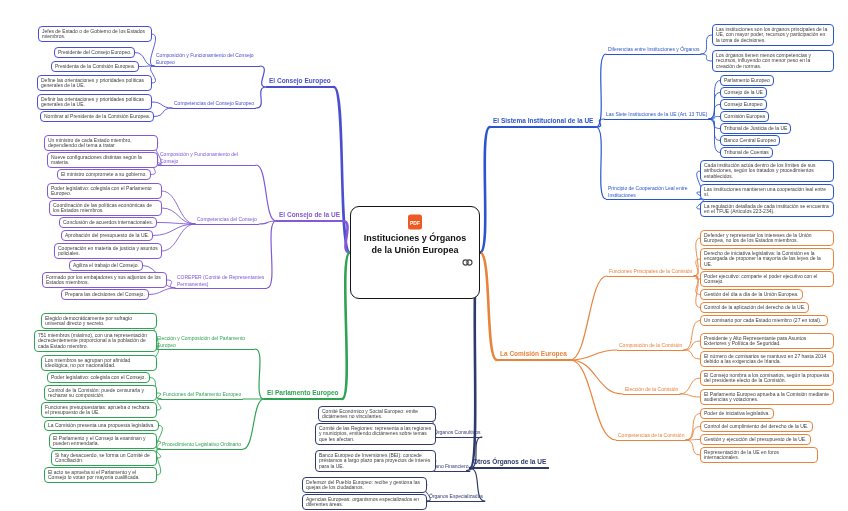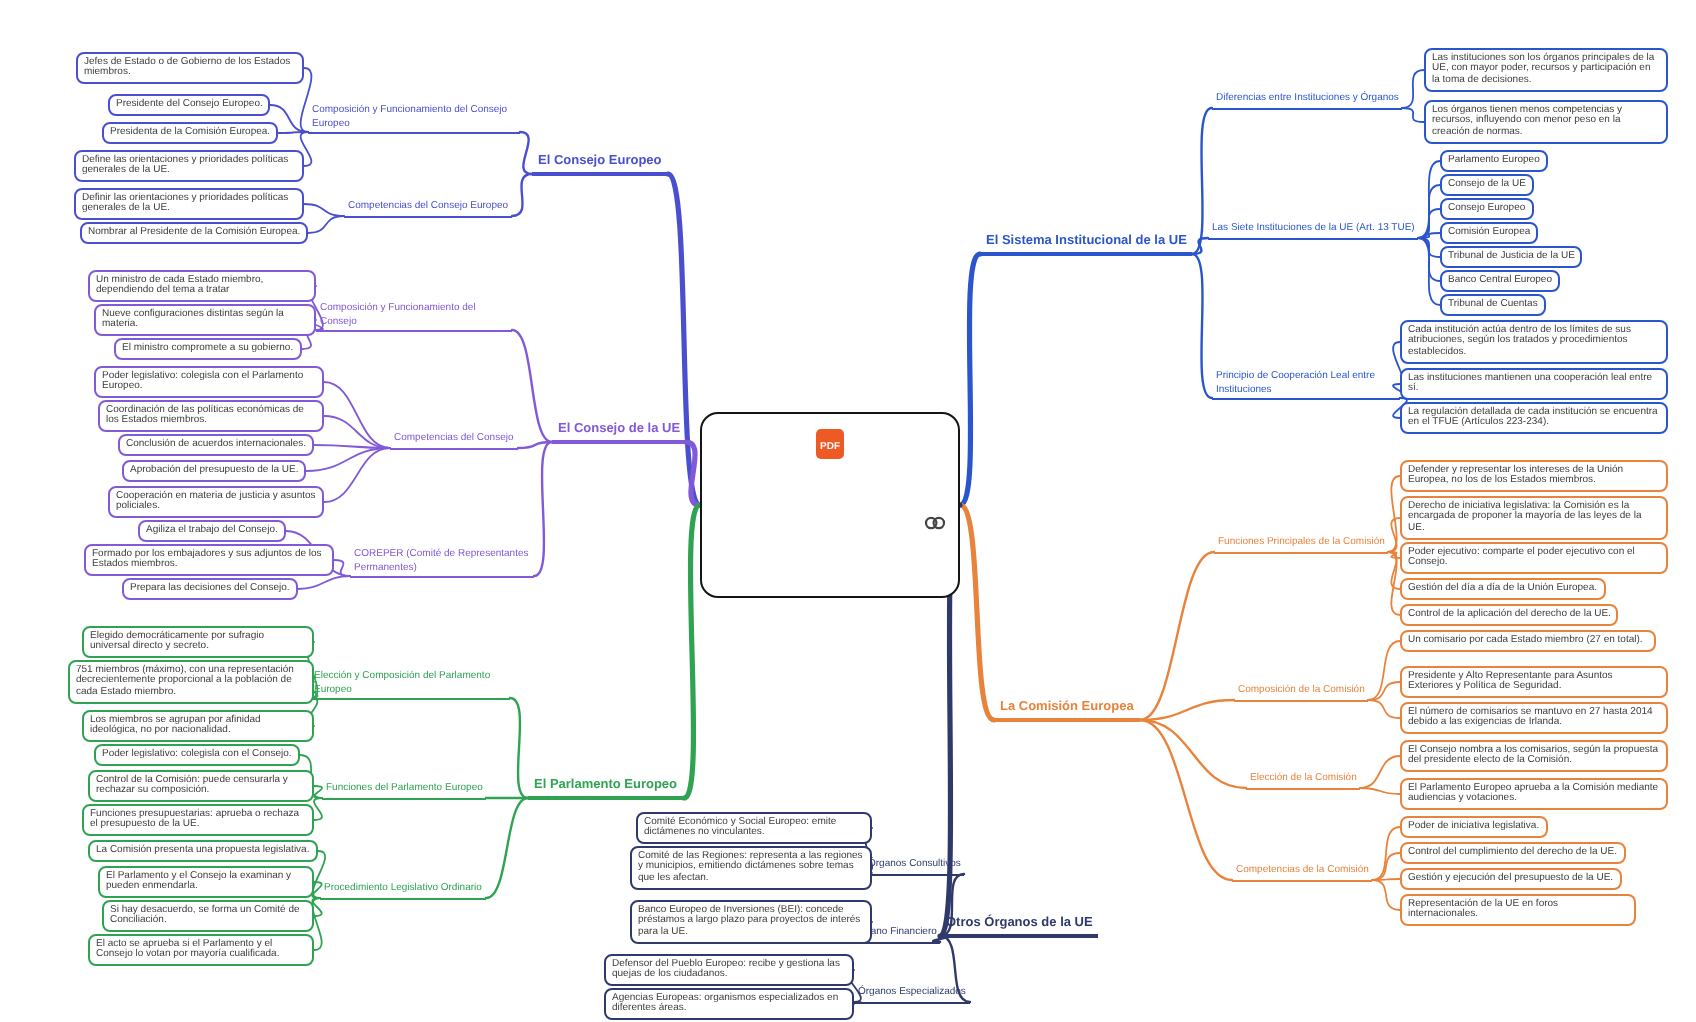--- a/index.html
+++ b/index.html
@@ -109,20 +109,21 @@
       <path d="M427,501 C439,501 415,502 427,502" fill="none" stroke="#2f3a6b" stroke-width="0.9" stroke-linecap="round"></path>
     </svg>
 
   <div class="node central" id="central">
     <span class="cicon">
       <svg width="16" height="16" viewBox="0 0 16 16">
         <rect x="1" y="0.5" width="14" height="15" rx="2.5" fill="#ee5a24"></rect>
         <text x="8" y="10.5" font-size="5" fill="#fff" text-anchor="middle" font-weight="bold">PDF</text>
       </svg>
     </span>
+    <div class="ctitle">Instituciones y Órganos de la Unión Europea</div>
     <span class="clink">
       <svg width="11" height="9" viewBox="0 0 11 9">
         <circle cx="3.6" cy="4.5" r="2.6" fill="none" stroke="#444" stroke-width="1.1"></circle>
         <circle cx="7.4" cy="4.5" r="2.6" fill="none" stroke="#444" stroke-width="1.1"></circle>
       </svg>
     </span>
   </div>
 
   <div class="node l1" id="ce" style="left: 266px; top: 77px; --c: #4a4fd0;">El Consejo Europeo</div>
   <div class="node l2" id="ce-g0" style="left: 154px; top: 52px; width: 102px; --c: #4a4fd0;">Composición y Funcionamiento del Consejo Europeo</div>

